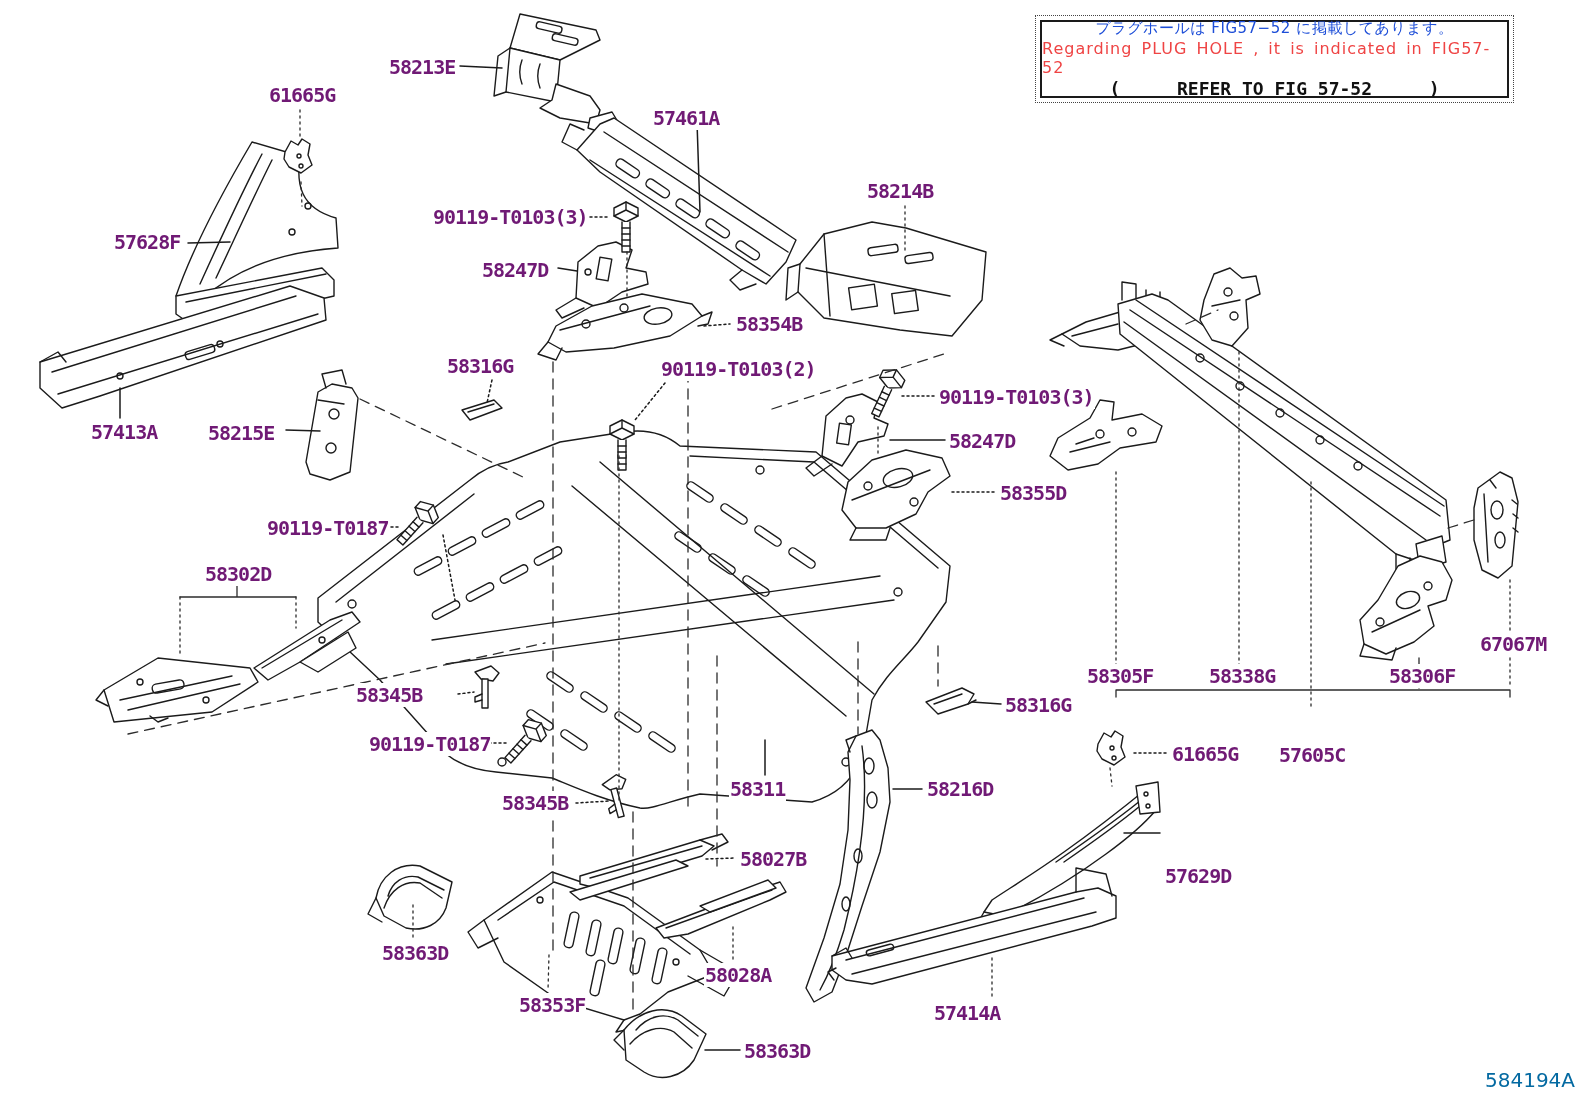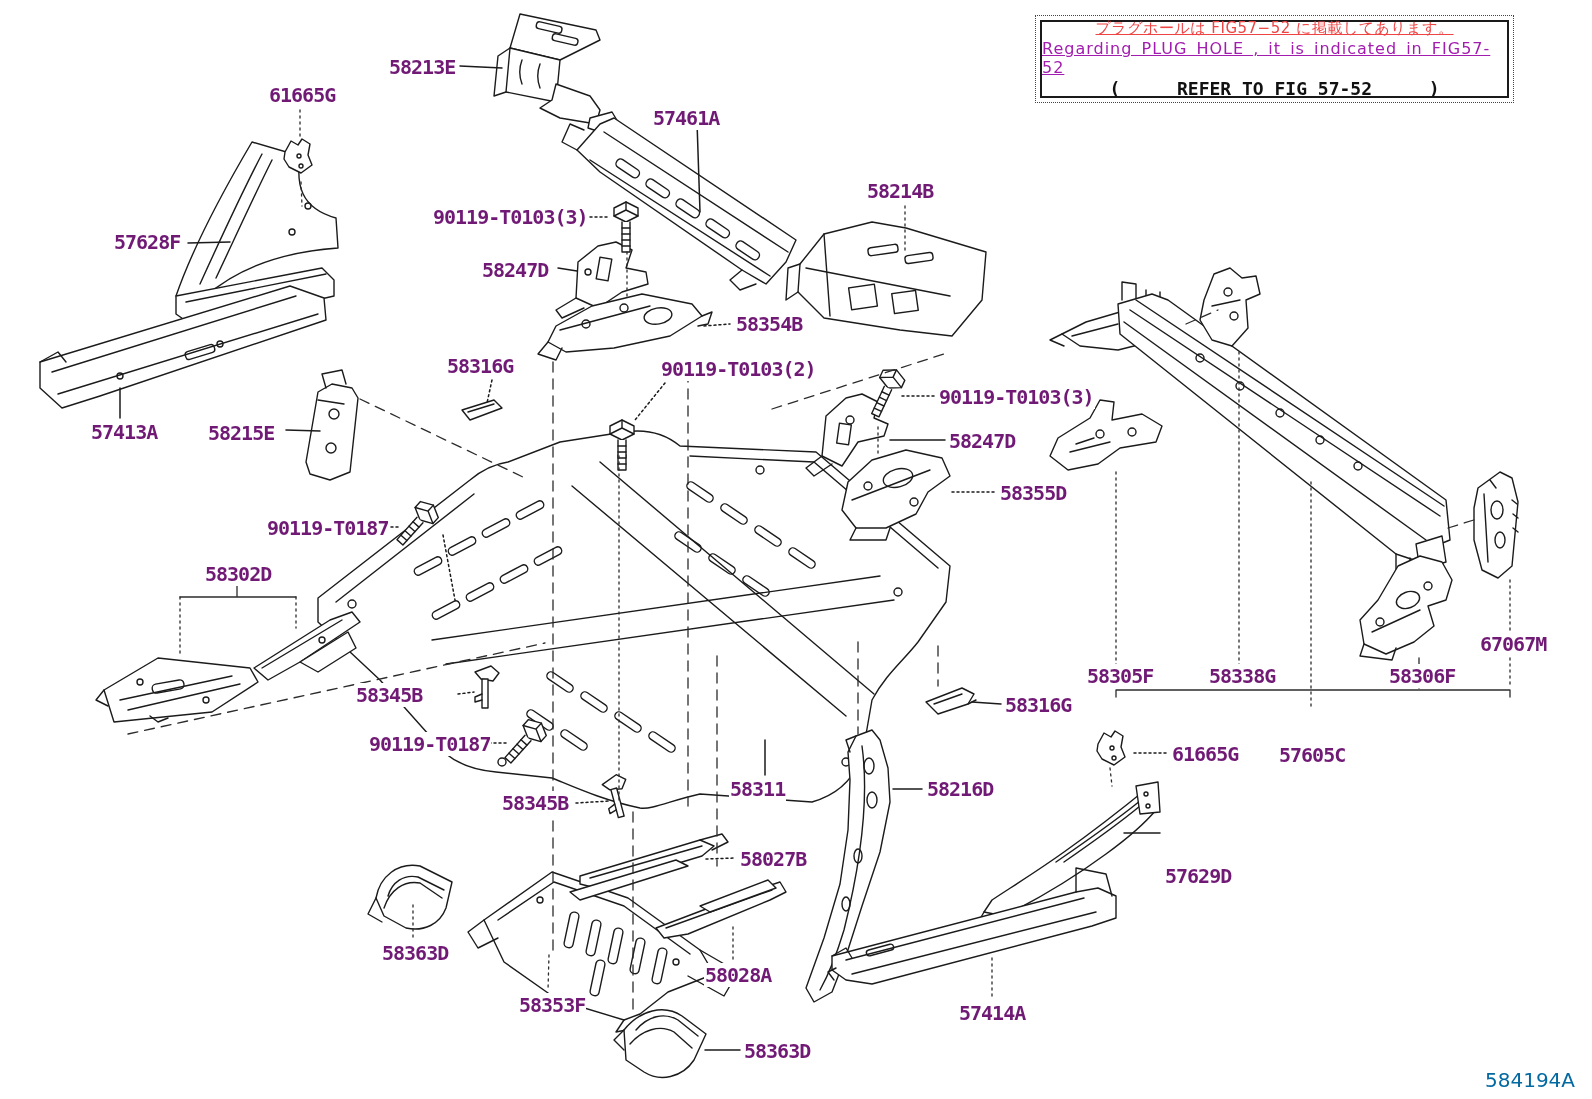--- a/index.html
+++ b/index.html
@@ -5,22 +5,22 @@
   html,body{margin:0;padding:0;background:#fff;}
   #canvas{position:relative;width:1592px;height:1099px;background:#fff;overflow:hidden;
           font-family:"DejaVu Sans",sans-serif;}
   #art{position:absolute;left:0;top:0;width:1592px;height:1099px;}
   .lbl{position:absolute;font:bold 20px "DejaVu Sans Mono",monospace;letter-spacing:-1px;
        color:#701a75;background:#fff;line-height:24px;white-space:nowrap;padding:0 1px;cursor:pointer;}
   .code{position:absolute;font:20px "DejaVu Sans",sans-serif;color:#0369a1;}
   .notebox{position:absolute;left:1035px;top:15px;width:477px;height:86px;border:1px dotted #444;background:#fff;}
   .notebox-inner{position:absolute;left:4px;top:4px;right:4px;bottom:4px;border:2px solid #1a1a1a;
        display:flex;flex-direction:column;justify-content:center;align-items:center;gap:1px;}
-  .note-jp{font:15px "DejaVu Sans",sans-serif;color:#ef4444;letter-spacing:.5px;text-decoration:underline;}
-  .note-en{font:16px "DejaVu Sans",sans-serif;color:#a21caf;letter-spacing:1px;word-spacing:3px;text-decoration:underline;}
+  .note-jp{font:15px "DejaVu Sans",sans-serif;color:#1d4ed8;letter-spacing:.5px;}
+  .note-en{font:16px "DejaVu Sans",sans-serif;color:#ef4444;letter-spacing:1px;word-spacing:3px;}
   .note-ref{display:flex;justify-content:space-between;width:330px;
        font:bold 18px "DejaVu Sans Mono",monospace;color:#111;}
 </style>
 </head>
 <body>
 
 <div id="canvas">
 
 <svg id="art" viewBox="0 0 1592 1099" xmlns="http://www.w3.org/2000/svg">
   <defs>
@@ -370,21 +370,21 @@
 <div class="lbl" style="left:729px;top:777px">58311</div>
 <div class="lbl" style="left:926px;top:777px">58216D</div>
 <div class="lbl" style="left:1004px;top:693px">58316G</div>
 <div class="lbl" style="left:1171px;top:742px">61665G</div>
 <div class="lbl" style="left:1164px;top:864px">57629D</div>
 <div class="lbl" style="left:739px;top:847px">58027B</div>
 <div class="lbl" style="left:381px;top:941px">58363D</div>
 <div class="lbl" style="left:518px;top:993px">58353F</div>
 <div class="lbl" style="left:704px;top:963px">58028A</div>
 <div class="lbl" style="left:743px;top:1039px">58363D</div>
-<div class="lbl" style="left:958px;top:1001px">57414A</div>
+<div class="lbl" style="left:933px;top:1001px">57414A</div>
 <div class="lbl" style="left:1086px;top:664px">58305F</div>
 <div class="lbl" style="left:1208px;top:664px">58338G</div>
 <div class="lbl" style="left:1388px;top:664px">58306F</div>
 <div class="lbl" style="left:1479px;top:632px">67067M</div>
 <div class="lbl" style="left:1278px;top:743px">57605C</div>
 
 <div class="code" style="left:1485px;top:1068px">584194A</div>
 
 </div>
 

